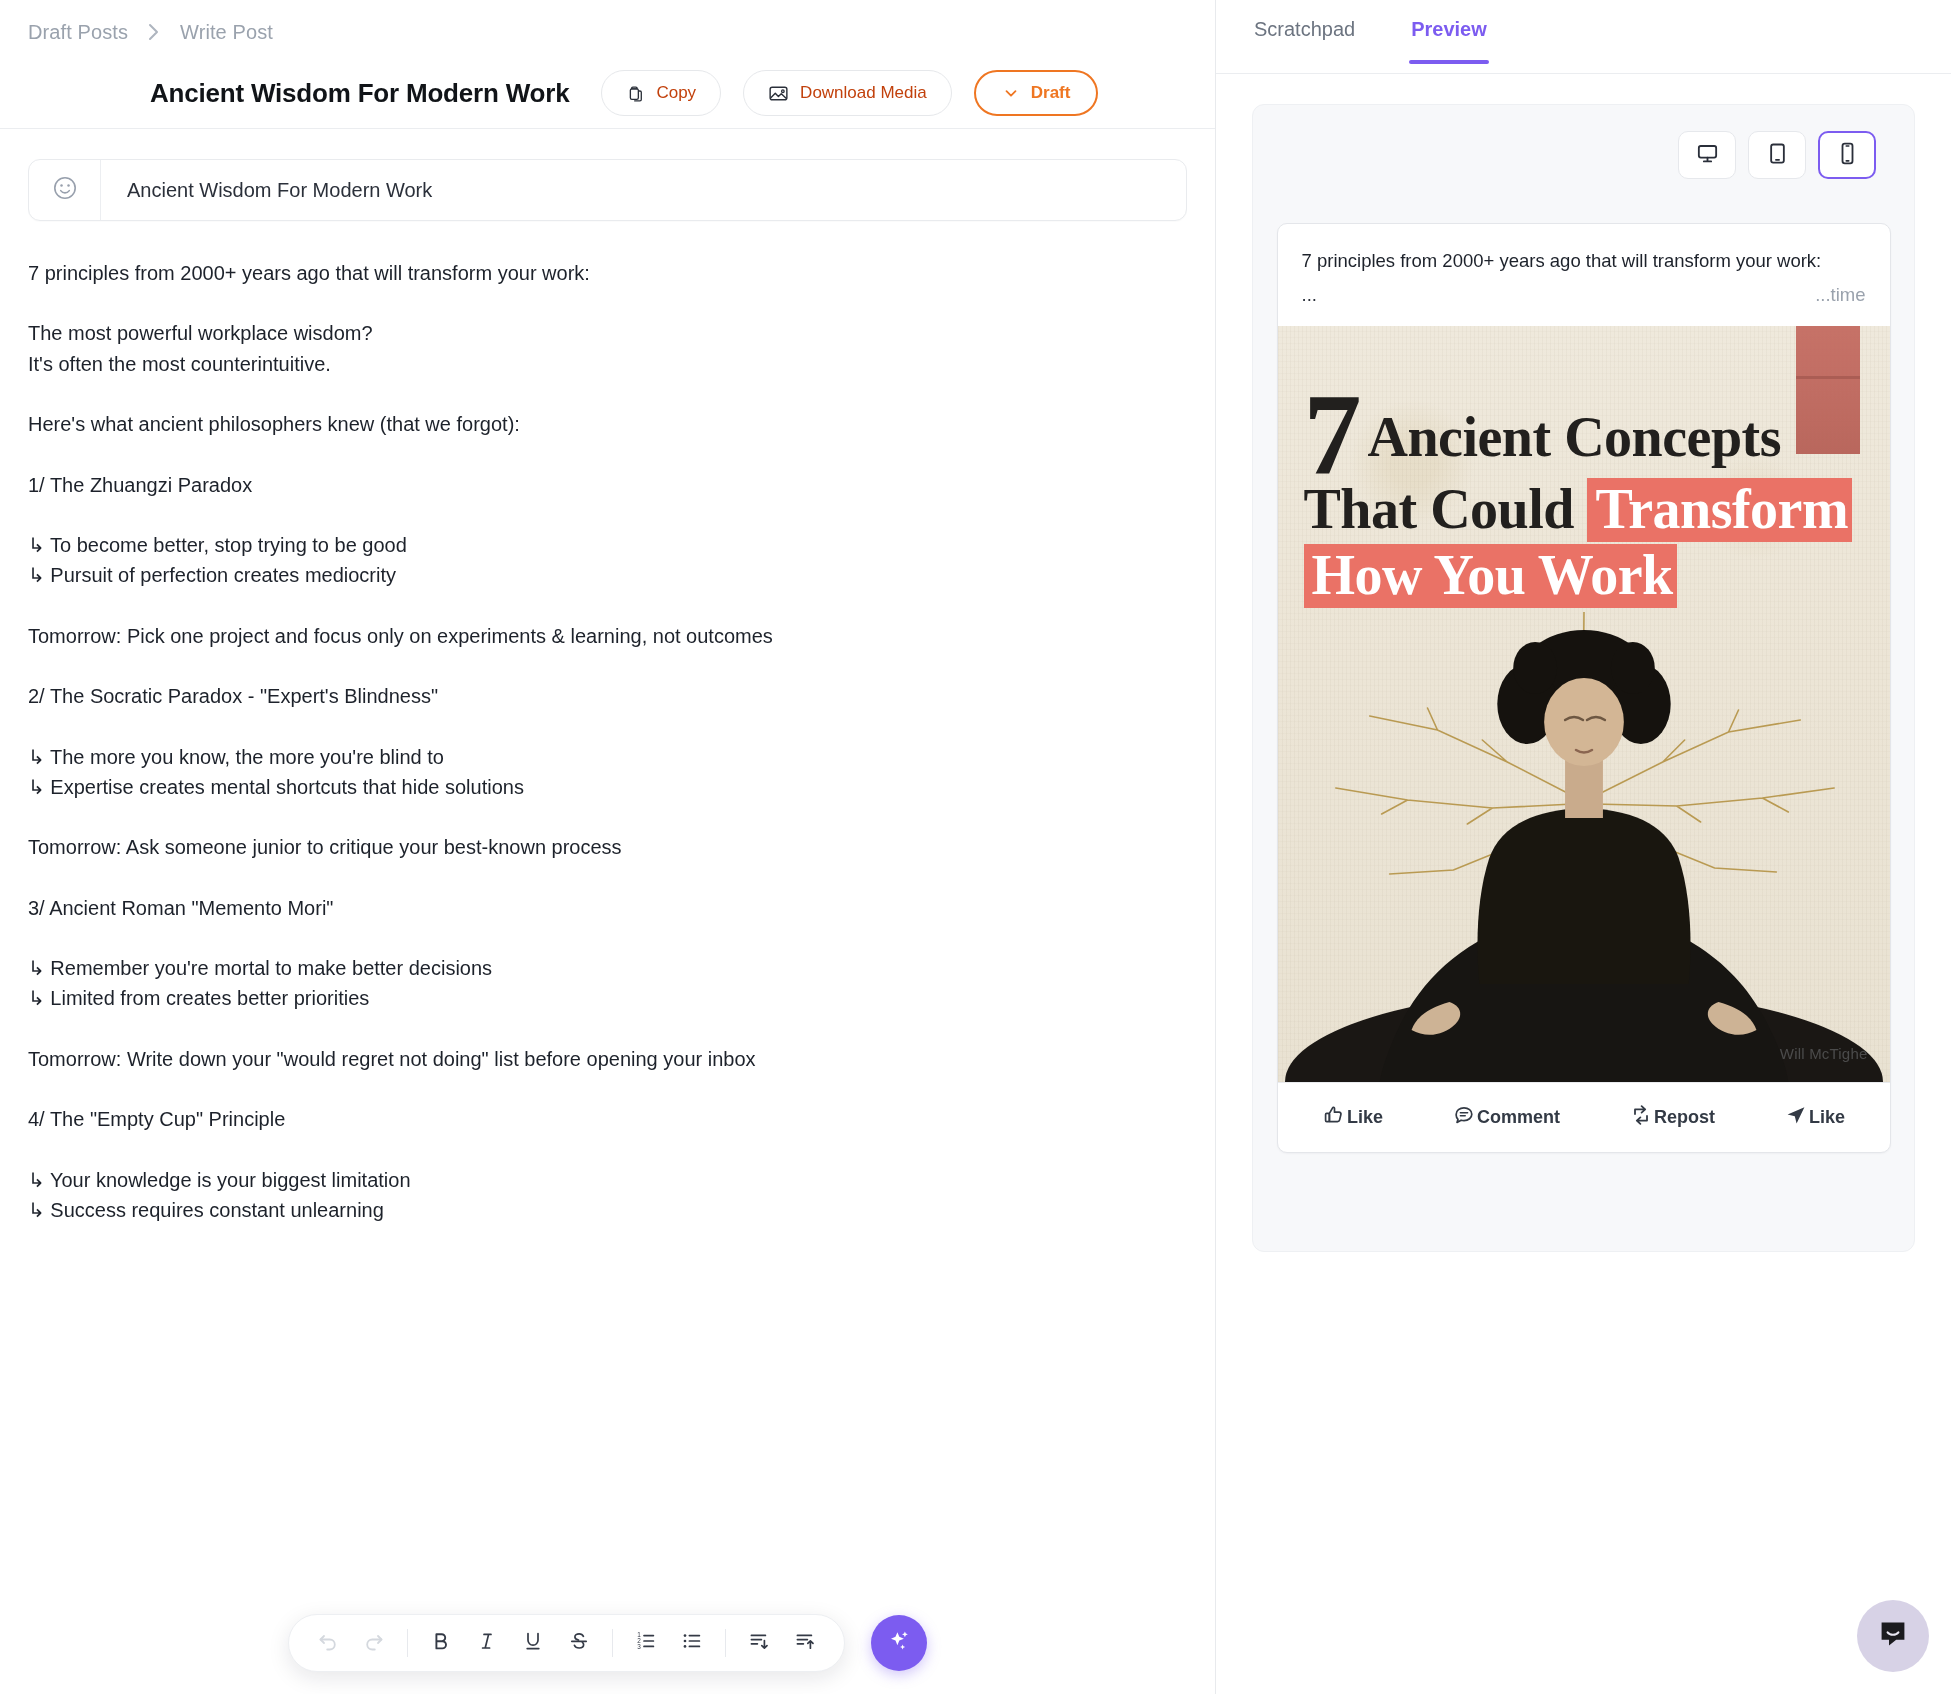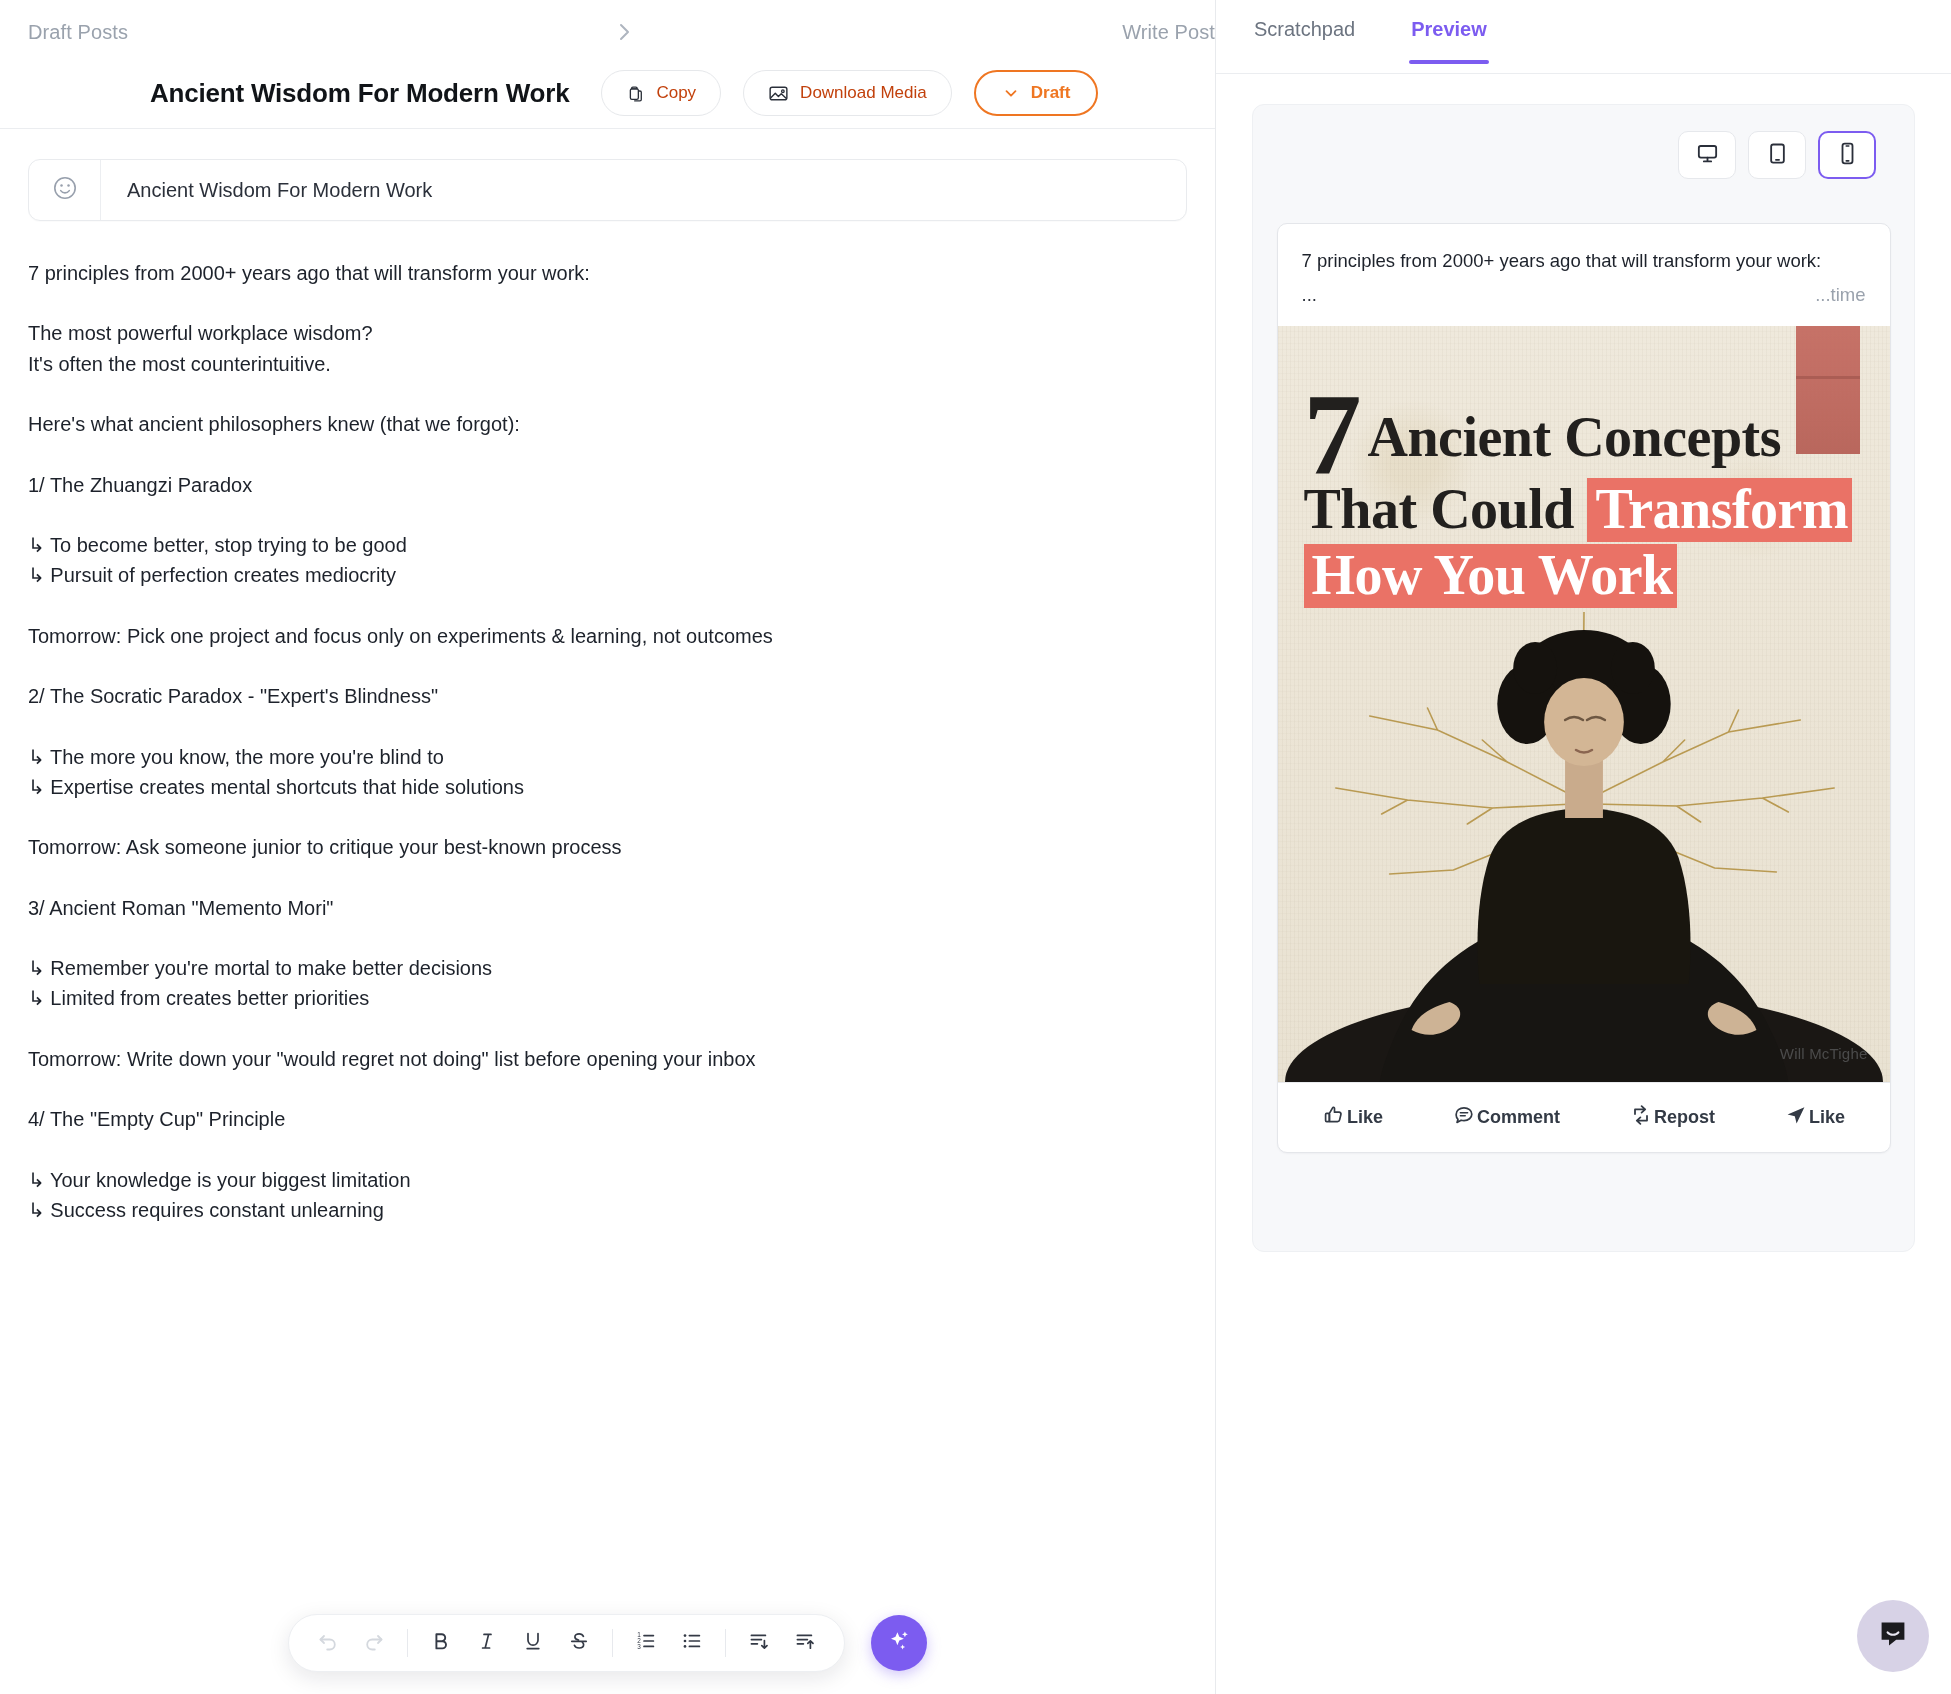--- a/index.html
+++ b/index.html
@@ -21,21 +21,20 @@
     background: #ffffff;
     border-right: 1px solid #e8eaed;
     flex: 0 0 1216px;
     overflow: hidden;
   }
   .breadcrumb {
     display: flex; align-items: center;
     gap: 18px;
     padding: 18px 0 0 28px;
     height: 46px;
-    justify-content: space-between;
   }
   .crumb {
     font-size: 20px;
     color: #9aa2ad;
     letter-spacing: .1px;
   }
   .crumb-sep {
     color: #aeb5bf;
     font-size: 21px;
     line-height: 1;

